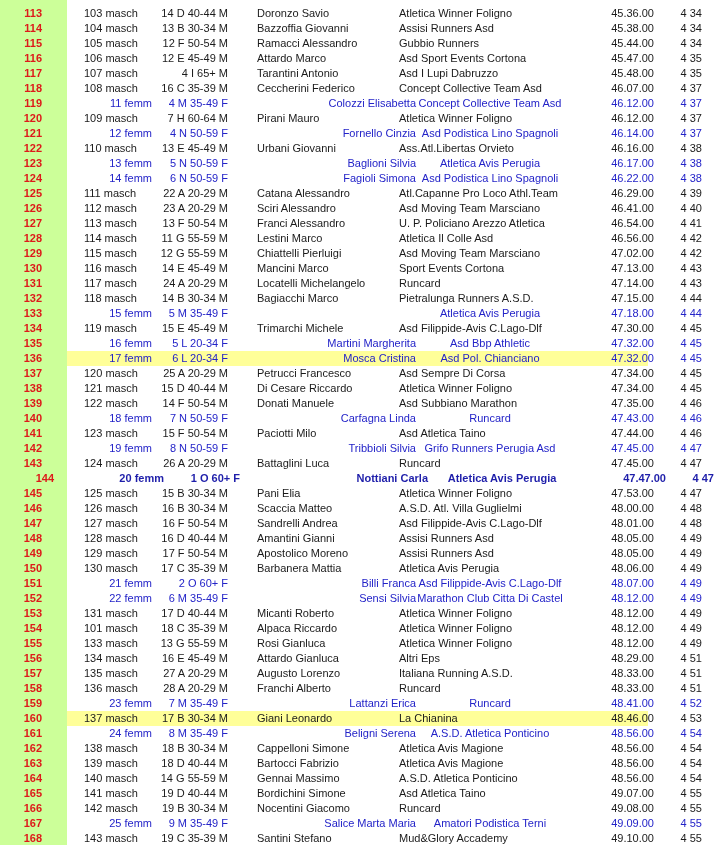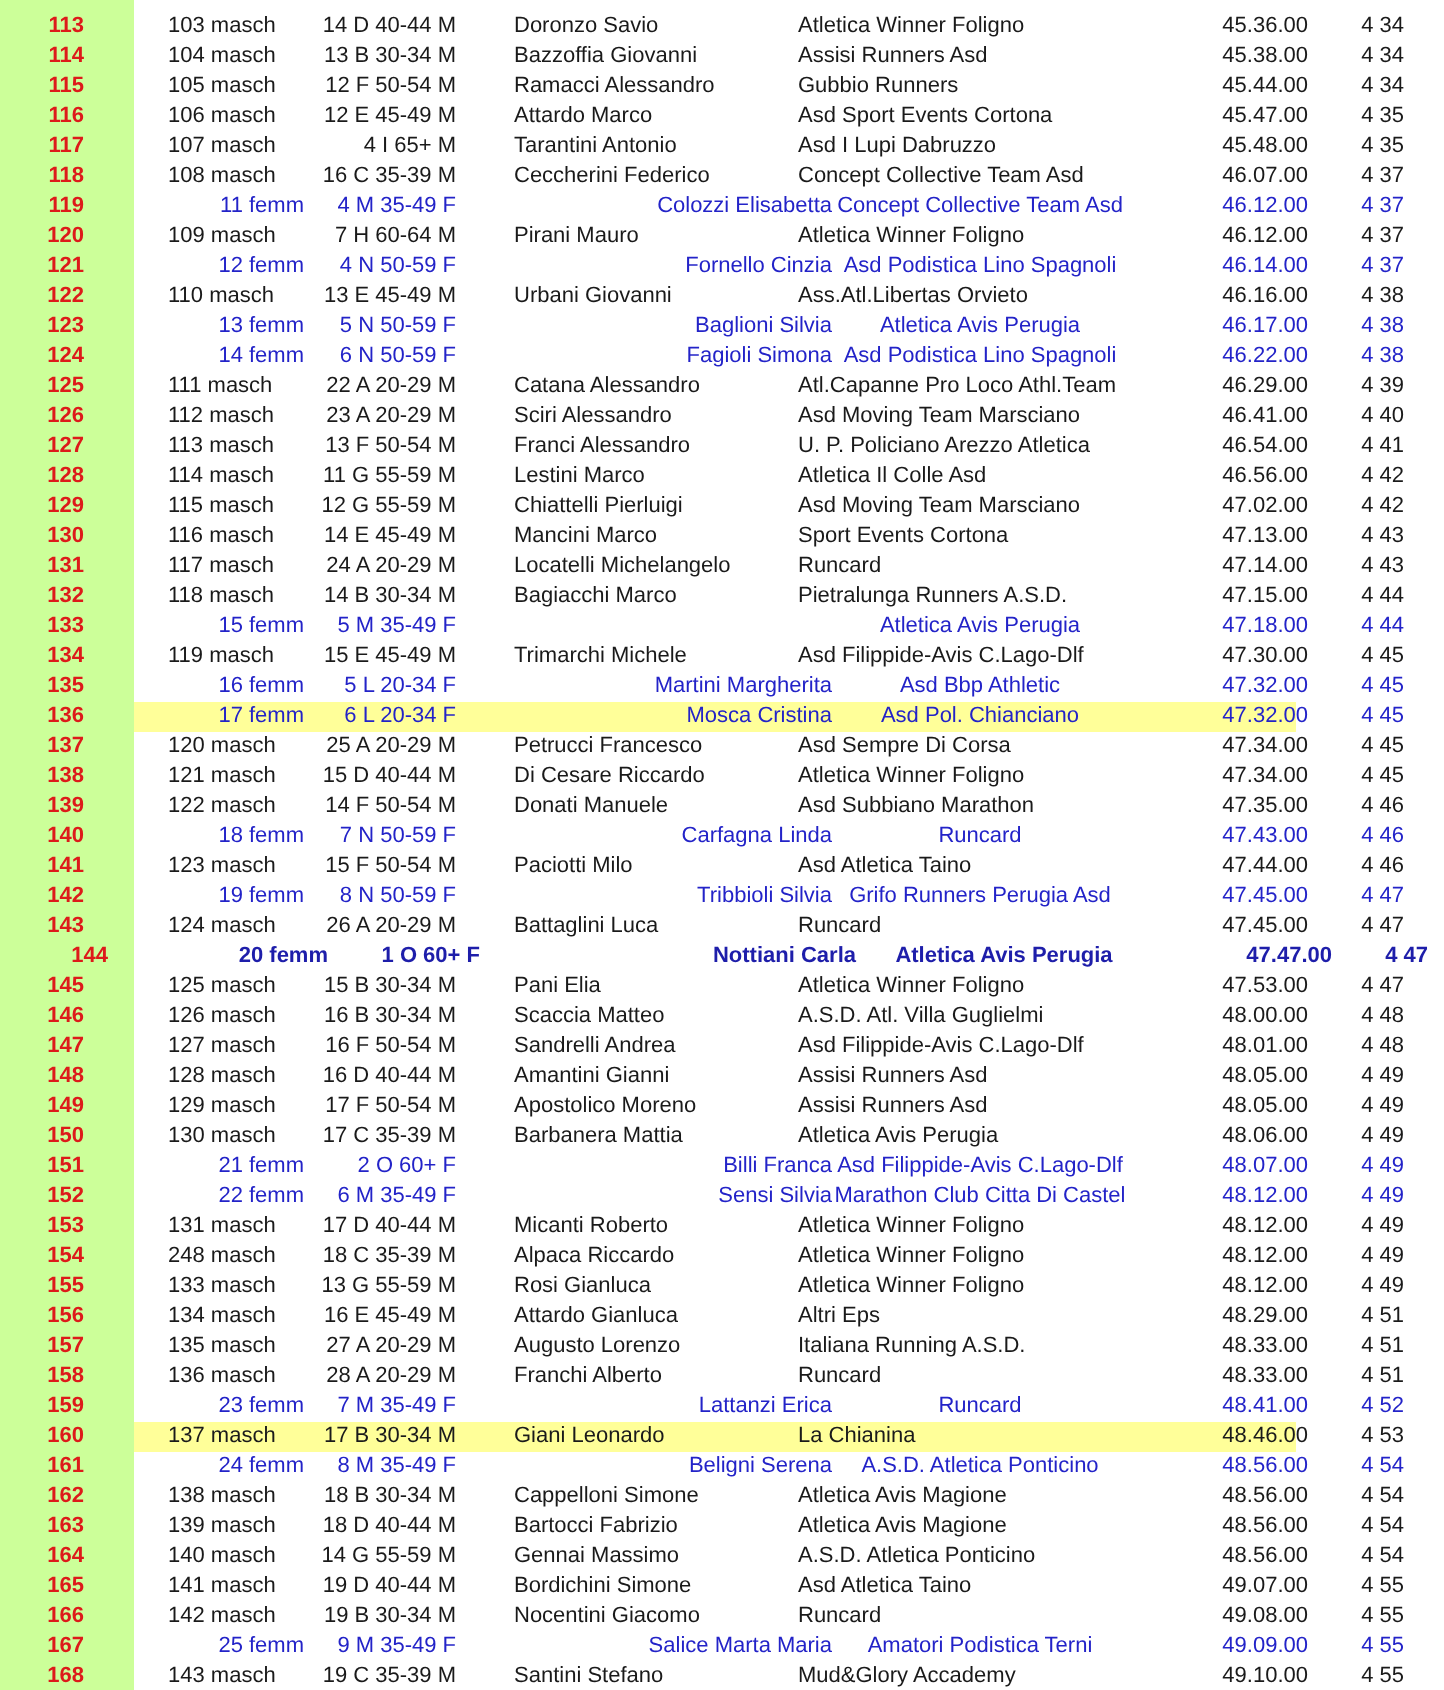--- a/index.html
+++ b/index.html
@@ -406,21 +406,21 @@
       <span class="cell pos">153</span>
       <span class="cell gen">131 masch</span>
       <span class="cell cat">17 D 40-44 M</span>
       <span class="cell name">Micanti Roberto</span>
       <span class="cell team">Atletica Winner Foligno</span>
       <span class="cell time">48.12.00</span>
       <span class="cell pace">4 49</span>
     </div>
     <div class="row m">
       <span class="cell pos">154</span>
-      <span class="cell gen">248 masch</span>
+      <span class="cell gen">101 masch</span>
       <span class="cell cat">18 C 35-39 M</span>
       <span class="cell name">Alpaca Riccardo</span>
       <span class="cell team">Atletica Winner Foligno</span>
       <span class="cell time">48.12.00</span>
       <span class="cell pace">4 49</span>
     </div>
     <div class="row m">
       <span class="cell pos">155</span>
       <span class="cell gen">133 masch</span>
       <span class="cell cat">13 G 55-59 M</span>

